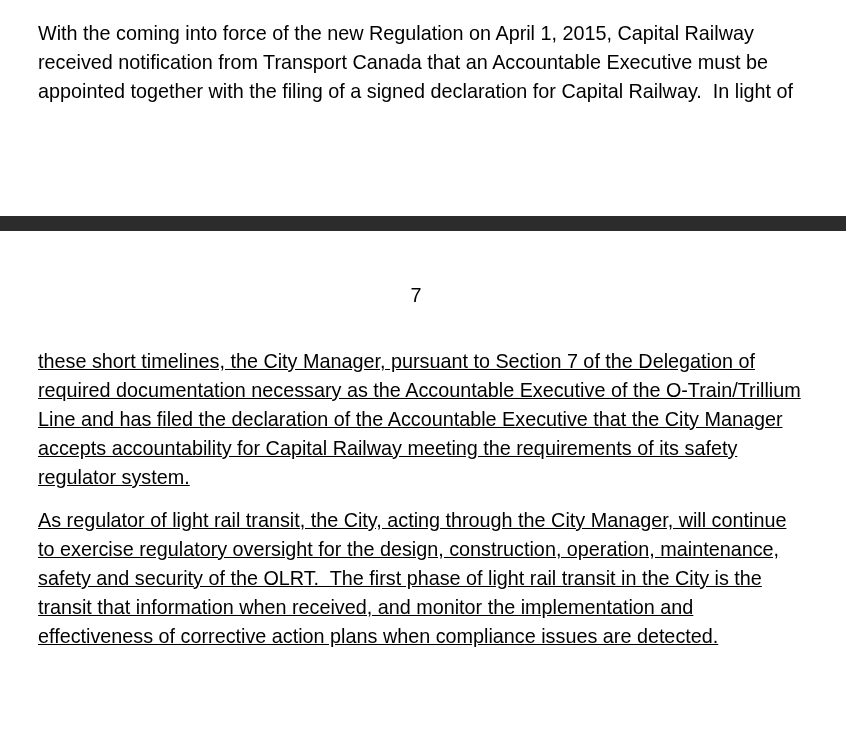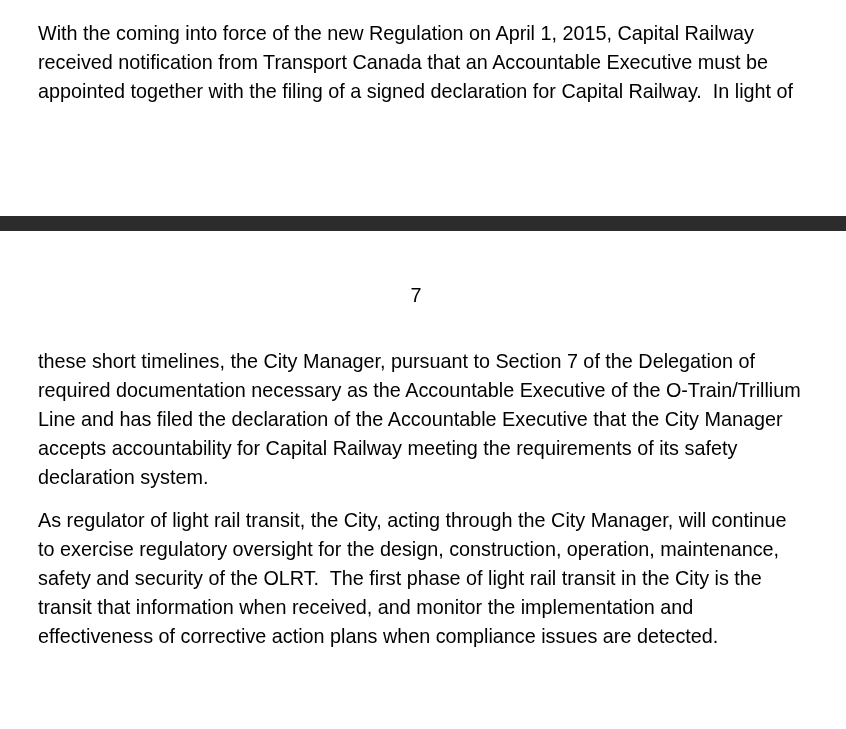--- a/index.html
+++ b/index.html
@@ -41,20 +41,21 @@
     width: 832px;
     text-align: center;
     font-size: 19.8px;
     line-height: 29px;
   }
   .page-curr-content {
     position: absolute;
     top: 339px;
     left: 30px;
     right: 8px;
+    text-decoration: underline;
   }
   .paragraph { margin: 8px; padding: 0; }
   .paragraph + .paragraph { margin-top: 14px; }
 </style>
 </head>
 <body>
 
 <div>
 
   <section class="page-prev-content">
@@ -68,21 +69,21 @@
   <div class="page-separator"></div>
 
   <div class="page-number-row">7</div>
 
   <section class="page-curr-content">
     <div class="paragraph">
       <div class="text-line">these short timelines, the City Manager, pursuant to Section 7 of the Delegation of</div>
       <div class="text-line">required documentation necessary as the Accountable Executive of the O-Train/Trillium</div>
       <div class="text-line">Line and has filed the declaration of the Accountable Executive that the City Manager</div>
       <div class="text-line">accepts accountability for Capital Railway meeting the requirements of its safety</div>
-      <div class="text-line">declaration system.</div>
+      <div class="text-line">regulator system.</div>
     </div>
     <div class="paragraph">
       <div class="text-line">As regulator of light rail transit, the City, acting through the City Manager, will continue</div>
       <div class="text-line">to exercise regulatory oversight for the design, construction, operation, maintenance,</div>
       <div class="text-line">safety and security of the OLRT.  The first phase of light rail transit in the City is the</div>
       <div class="text-line">transit that information when received, and monitor the implementation and</div>
       <div class="text-line">effectiveness of corrective action plans when compliance issues are detected.</div>
     </div>
   </section>
 

